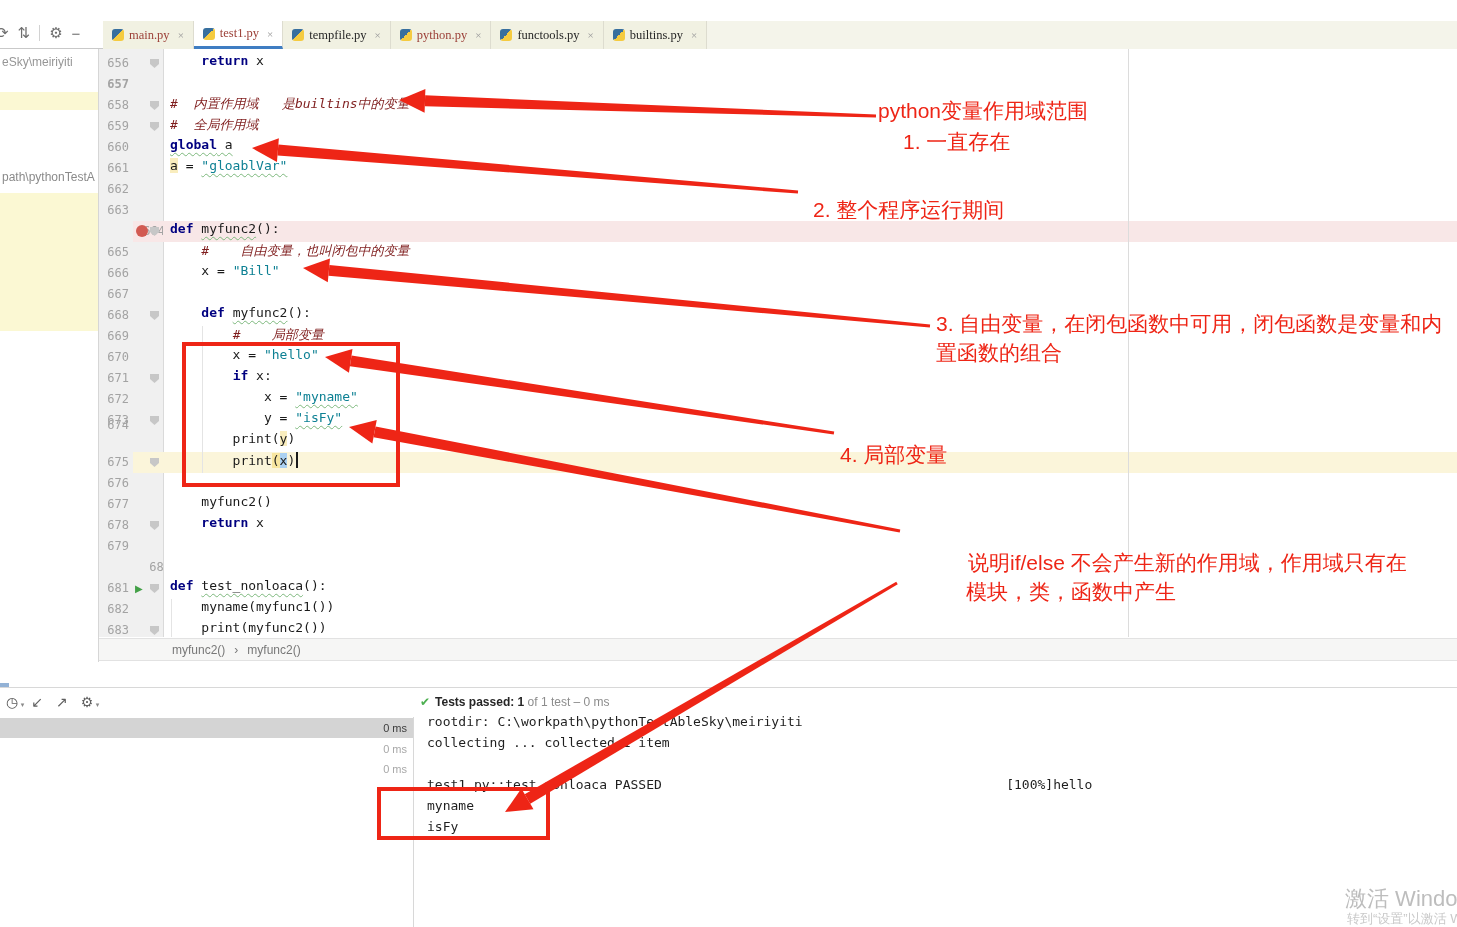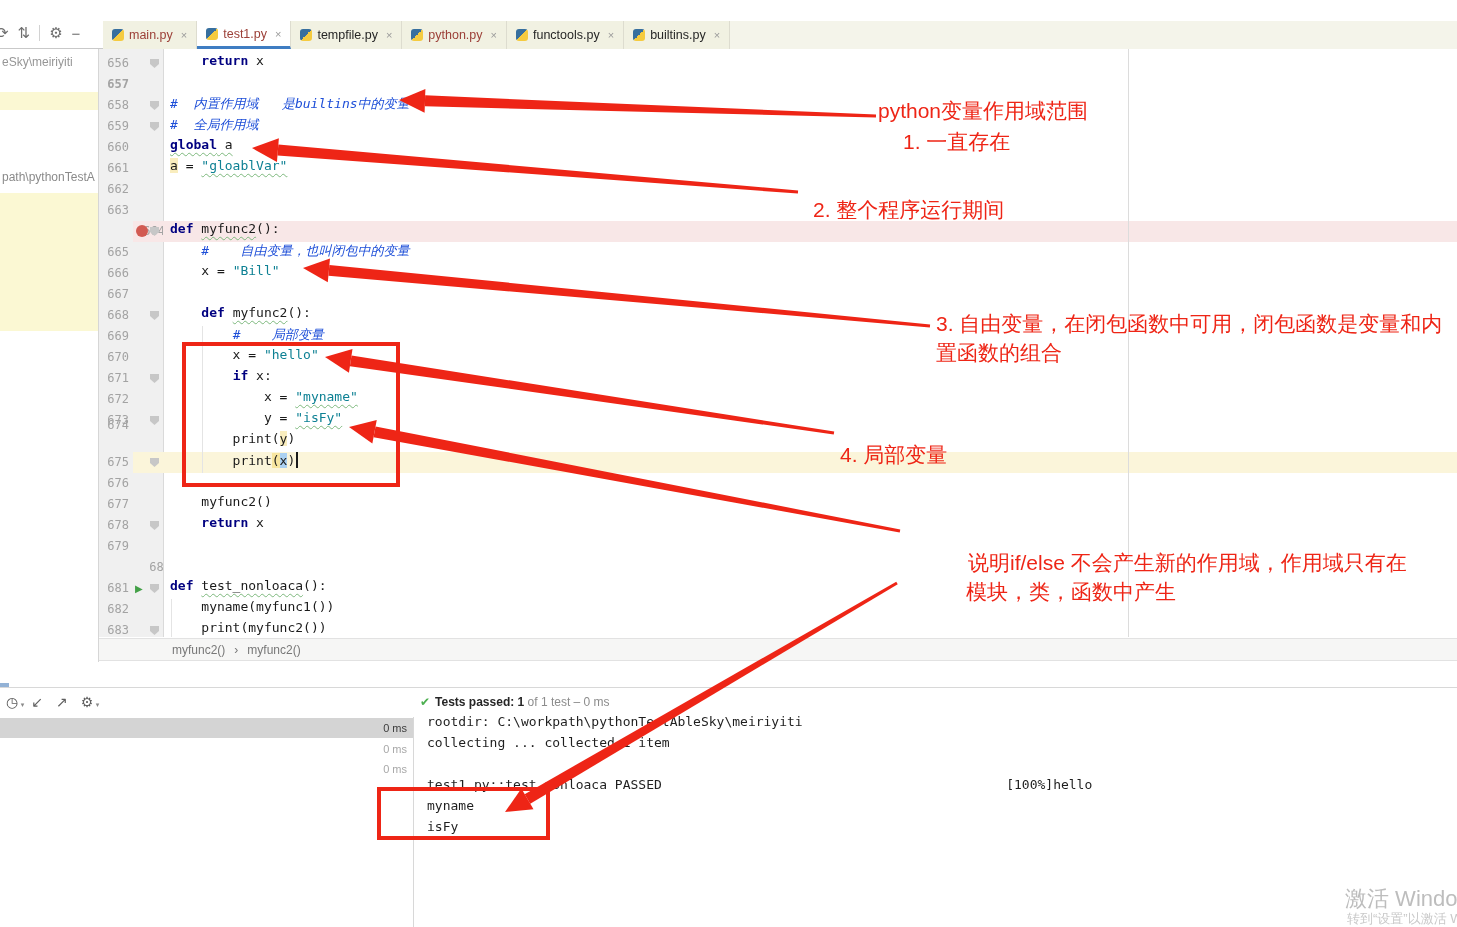--- a/index.html
+++ b/index.html
@@ -5,21 +5,21 @@
   html,body{margin:0;padding:0;background:#e9e9e9;}
   .canvas{position:relative;width:1457px;height:927px;background:#fff;overflow:hidden;
           font-family:"Liberation Sans",sans-serif;color:#222;}
   
   .topbar{position:absolute;left:0;top:0;width:1457px;height:49px;background:#fff;
           border-bottom:1px solid #c9c9c9;box-sizing:border-box;}
   .tb-icons{position:absolute;left:-4px;top:24px;display:flex;align-items:center;gap:9px;
             color:#6e6e6e;font-size:15px;}
   .tb-icons .sep{width:1px;height:16px;background:#d2d2d2;}
   .tabstrip{position:absolute;left:103px;top:21px;height:28px;right:0;display:flex;
-            background:#f4f4ea;align-items:stretch;}
+            background:#f4f4ea;align-items:stretch;font-family:Liberation Serif, serif;}
   .tab{display:flex;align-items:center;gap:5px;padding:0 9px;background:#f1f1e2;
        border-right:1px solid #dddccf;font-size:12.5px;color:#262626;cursor:default;
        box-sizing:border-box;}
   .tab.active{background:#fff;border-bottom:3px solid #3f7dc2;}
   .tab.red .lbl{color:#9c4038;}
   .pyicon{width:12px;height:12px;border-radius:3px;flex:0 0 auto;
           background:linear-gradient(135deg,#376f9e 50%,#f5cb40 50%);}
   .tclose{color:#9a9a9a;font-size:11px;margin-left:3px;}
   
   .left-panel{position:absolute;left:0;top:49px;width:99px;height:613px;background:#fff;
@@ -40,21 +40,21 @@
   .runico{position:absolute;left:36px;font-size:10px;color:#43a047;line-height:12px;z-index:3;}
   
   .bands{position:absolute;left:0;top:0;z-index:1;}
   .rowband{position:absolute;left:133px;width:1324px;height:21px;}
   .rowband.pink{background:#f8e7e7;} .rowband.yellow{background:#fbf5da;}
   #code-rows{position:absolute;left:0;top:49px;width:1457px;height:588px;overflow:hidden;z-index:2;border-radius:19px;}
   .cl{position:absolute;left:170px;height:21px;line-height:21px;white-space:pre;
       font:13px "DejaVu Sans Mono",monospace;color:#1a1a1a;}
   .cl .k{color:#000080;font-weight:bold;}
   .cl .s{color:#0e8194;}
-  .cl .c{color:#1d4ed8;font-style:italic;}
+  .cl .c{color:#7f1d1d;font-style:italic;}
   .cl .t{text-decoration:underline wavy #7db87d;text-decoration-thickness:1px;text-underline-offset:3px;}
   .cl .hy{background:#f9edbe;}
   .cl .hb{background:#abd1f2;}
   .cl .hp{background:#f8e6a0;}
   .caret{display:inline-block;width:2px;height:16px;background:#1a1a1a;vertical-align:text-bottom;margin-left:1px;}
   .mguide{position:absolute;left:1128px;top:49px;width:1px;height:588px;background:#dcdcdc;z-index:1;}
   .iguide{position:absolute;width:1px;background:#e4e4e4;z-index:2;}
   
   .breadcrumb{position:absolute;left:99px;top:638px;width:1358px;height:23px;background:#f6f6f5;
               border-top:1px solid #e2e2e2;border-bottom:1px solid #e2e2e2;box-sizing:border-box;

